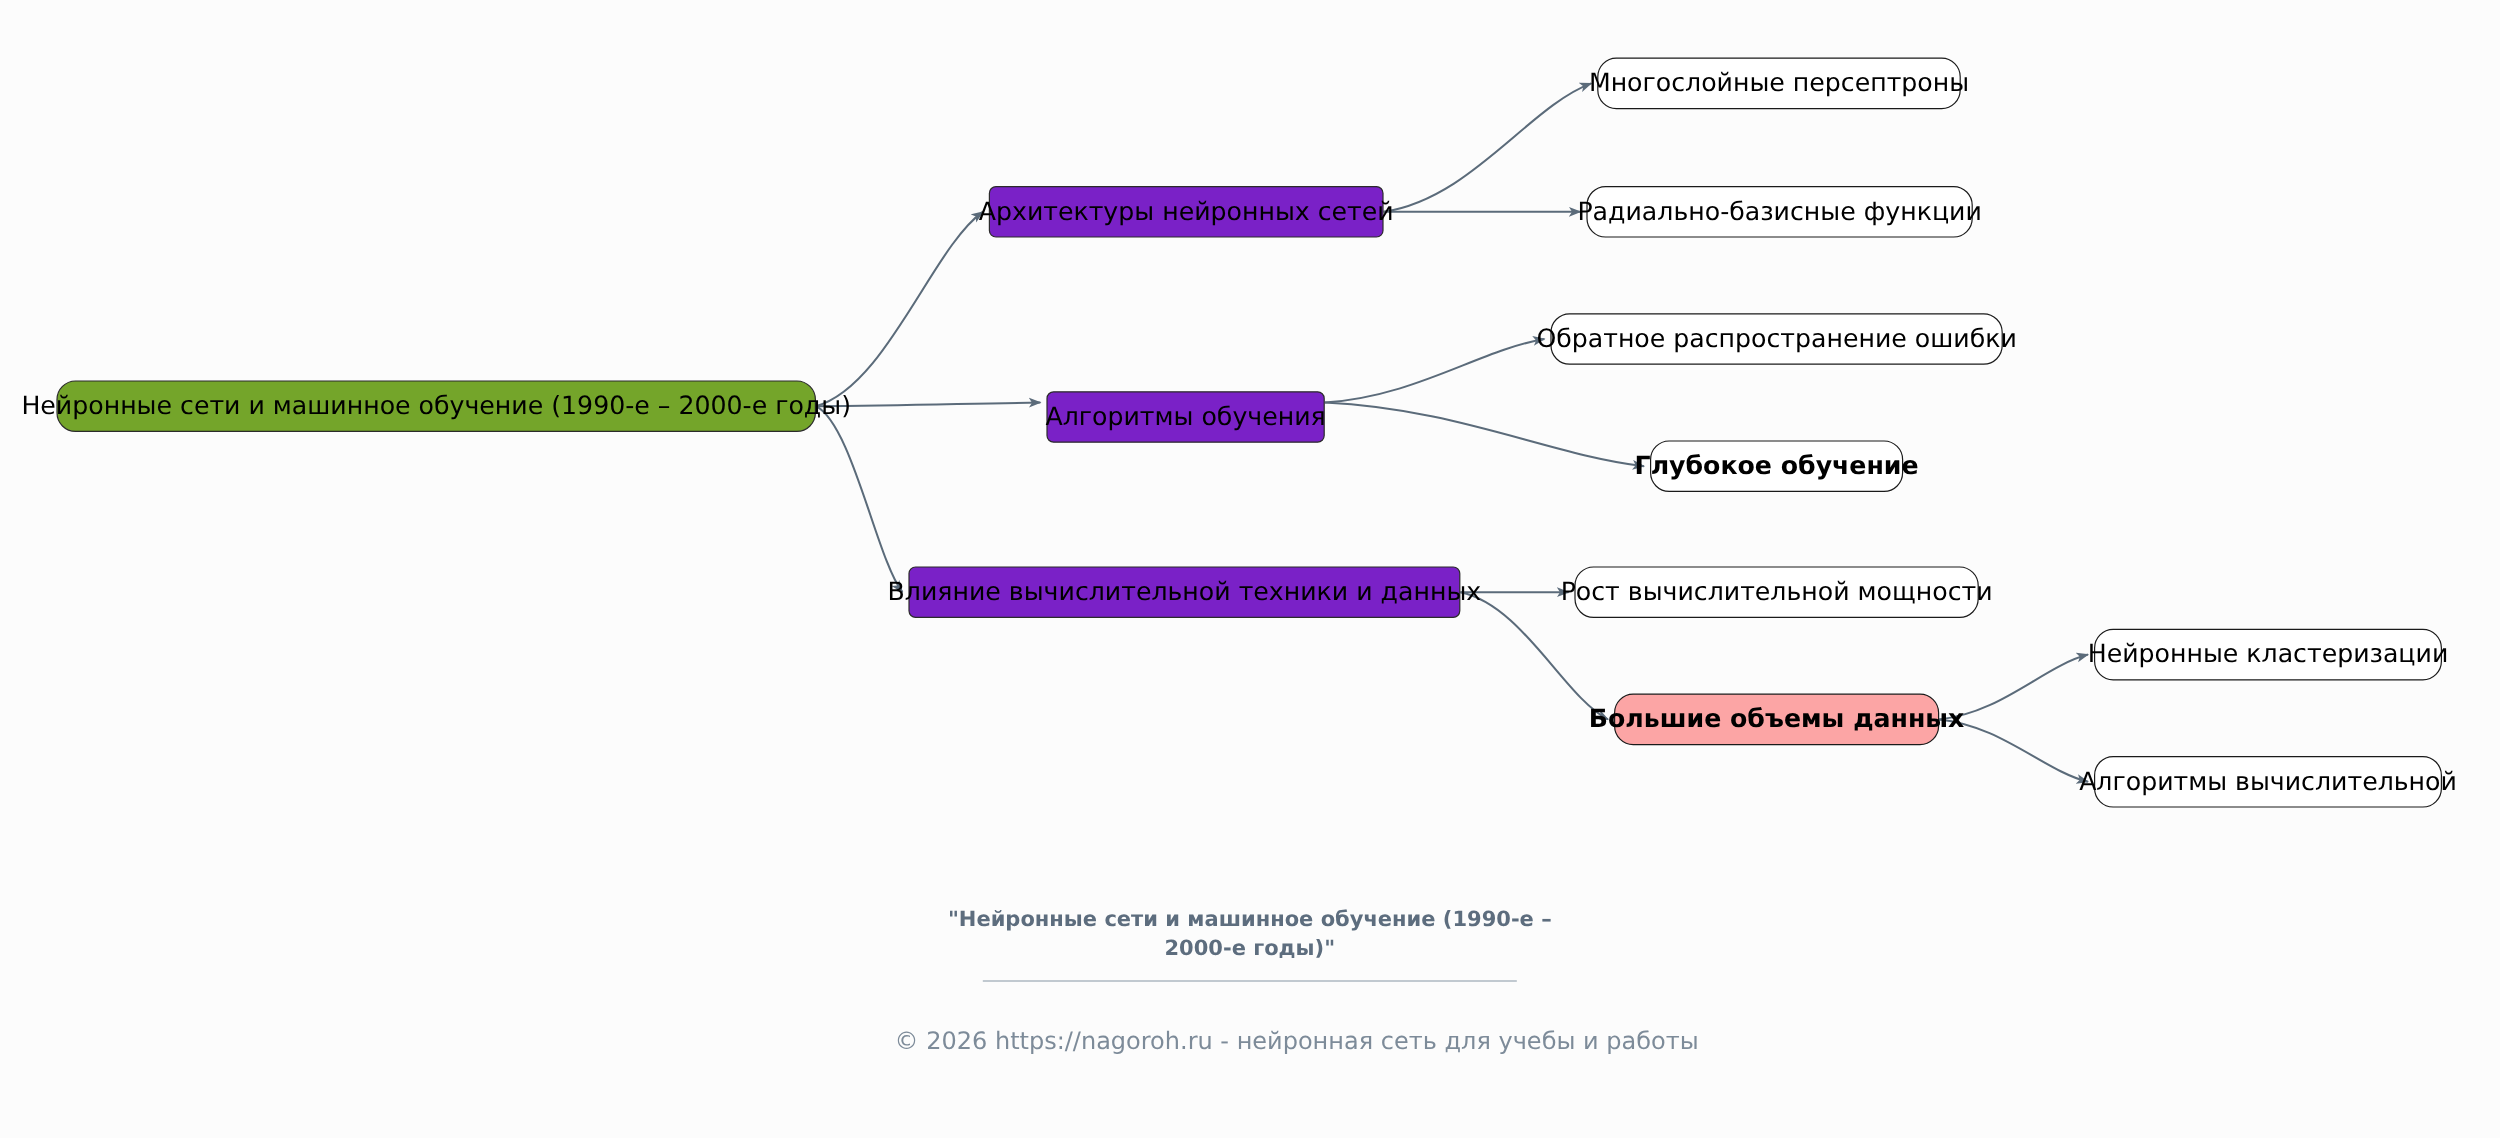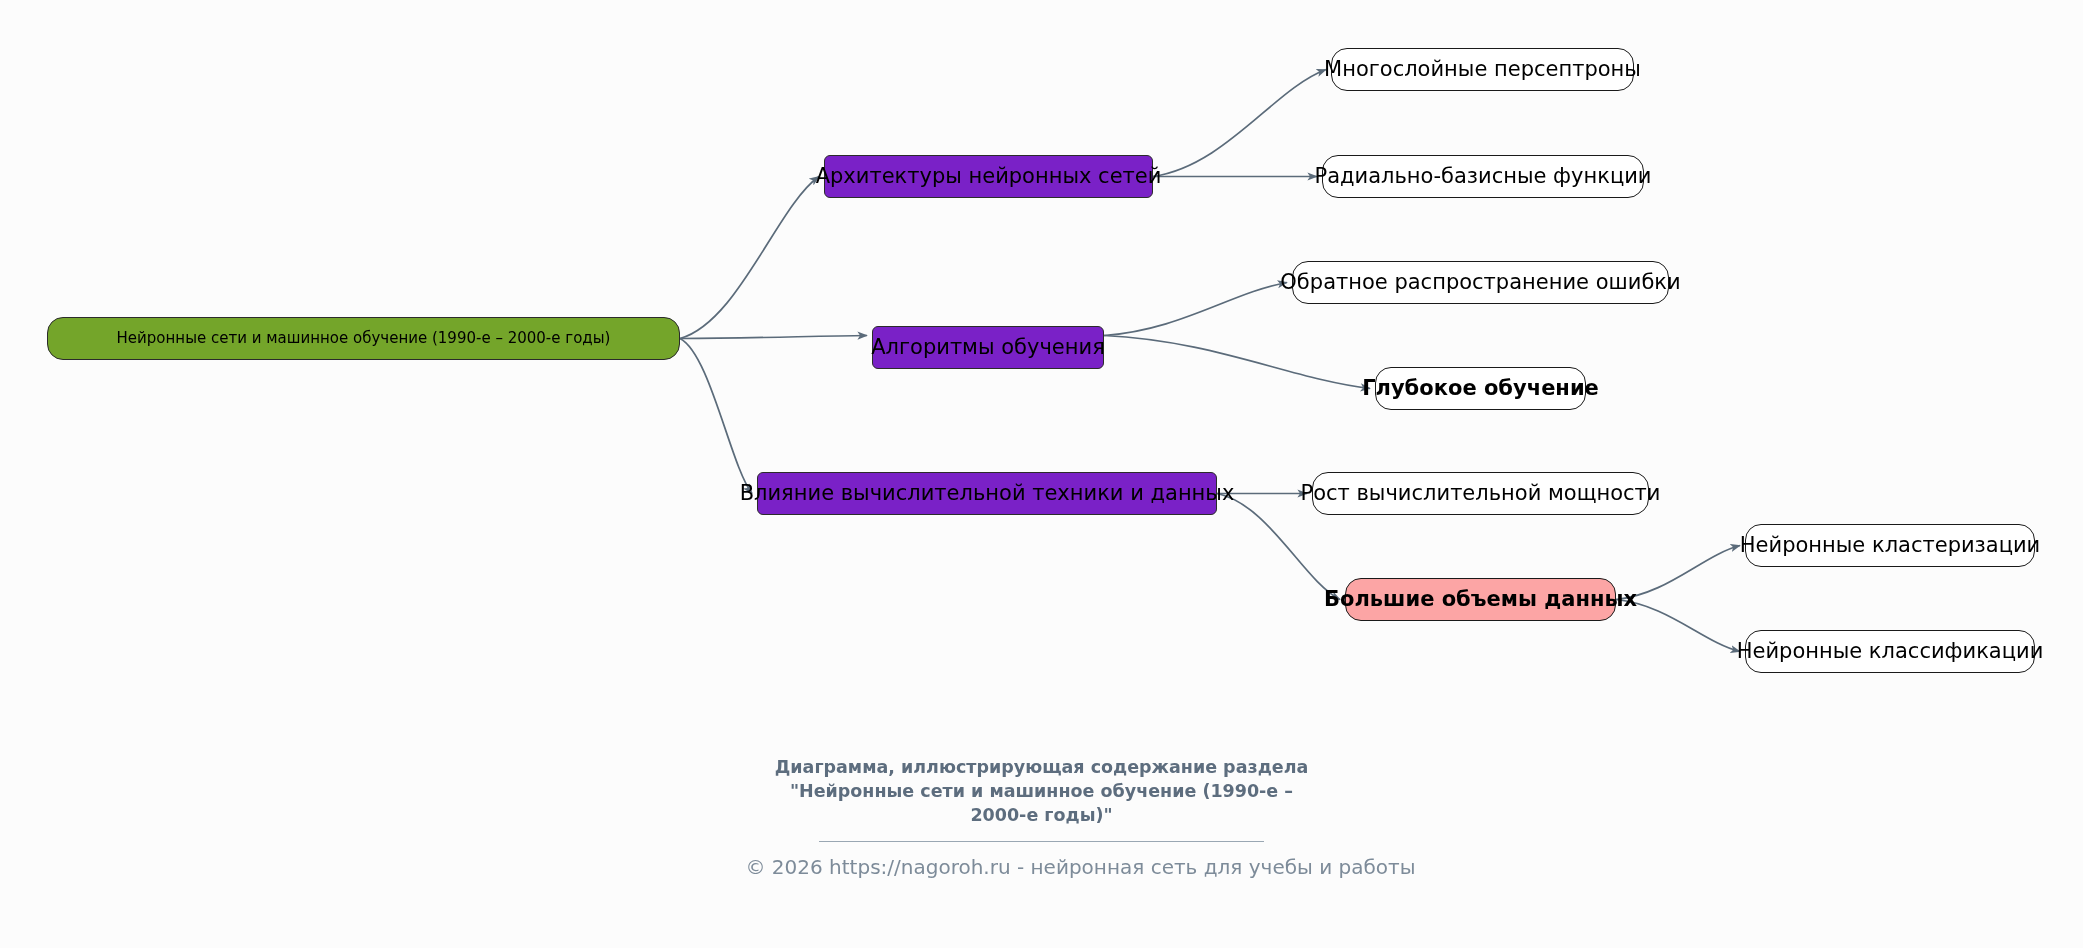--- a/index.html
+++ b/index.html
@@ -47,21 +47,21 @@
 
   .node-label {
     display: block;
     line-height: 1;
   }
 
   .node-root {
     background: #74A52A;
     border: 1.6px solid #2b2b2b;
     color: #000000;
-    font-size: 15px;
+    font-size: 21px;
     border-radius: 16px;
   }
 
   .node-branch {
     background: #7A21C7;
     border: 1.6px solid #2b2b2b;
     color: #000000;
     font-size: 21px;
     border-radius: 6px;
   }
@@ -162,26 +162,25 @@
       <div class="node node-leaf" style="left: 1312px; top: 472px; width: 337px; height: 43px; background: rgb(255, 255, 255);">
         <span class="node-label">Рост вычислительной мощности</span>
       </div>
       <div class="node node-leaf" style="left: 1345px; top: 578px; width: 271px; height: 43px; background: #fca5a5; font-weight: bold;">
         <span class="node-label">Большие объемы данных</span>
       </div>
       <div class="node node-leaf" style="left: 1745px; top: 524px; width: 290px; height: 43px; background: rgb(255, 255, 255);">
         <span class="node-label">Нейронные кластеризации</span>
       </div>
       <div class="node node-leaf" style="left: 1745px; top: 630px; width: 290px; height: 43px; background: rgb(255, 255, 255);">
-        <span class="node-label">Нейронные классификации</span>
+        <span class="node-label">Алгоритмы вычислительной</span>
       </div>
     </div>
 
 </div>
 
 <div id="caption-block">
-  <div class="caption-line">Диаграмма, иллюстрирующая содержание раздела</div>
   <div class="caption-line">"Нейронные сети и машинное обучение (1990-е –</div>
   <div class="caption-line">2000-е годы)"</div>
   <hr id="caption-rule">
 </div>
 
 <div id="footer-text">© 2026 https://nagoroh.ru - нейронная сеть для учебы и работы</div>
 
 </body></html>

